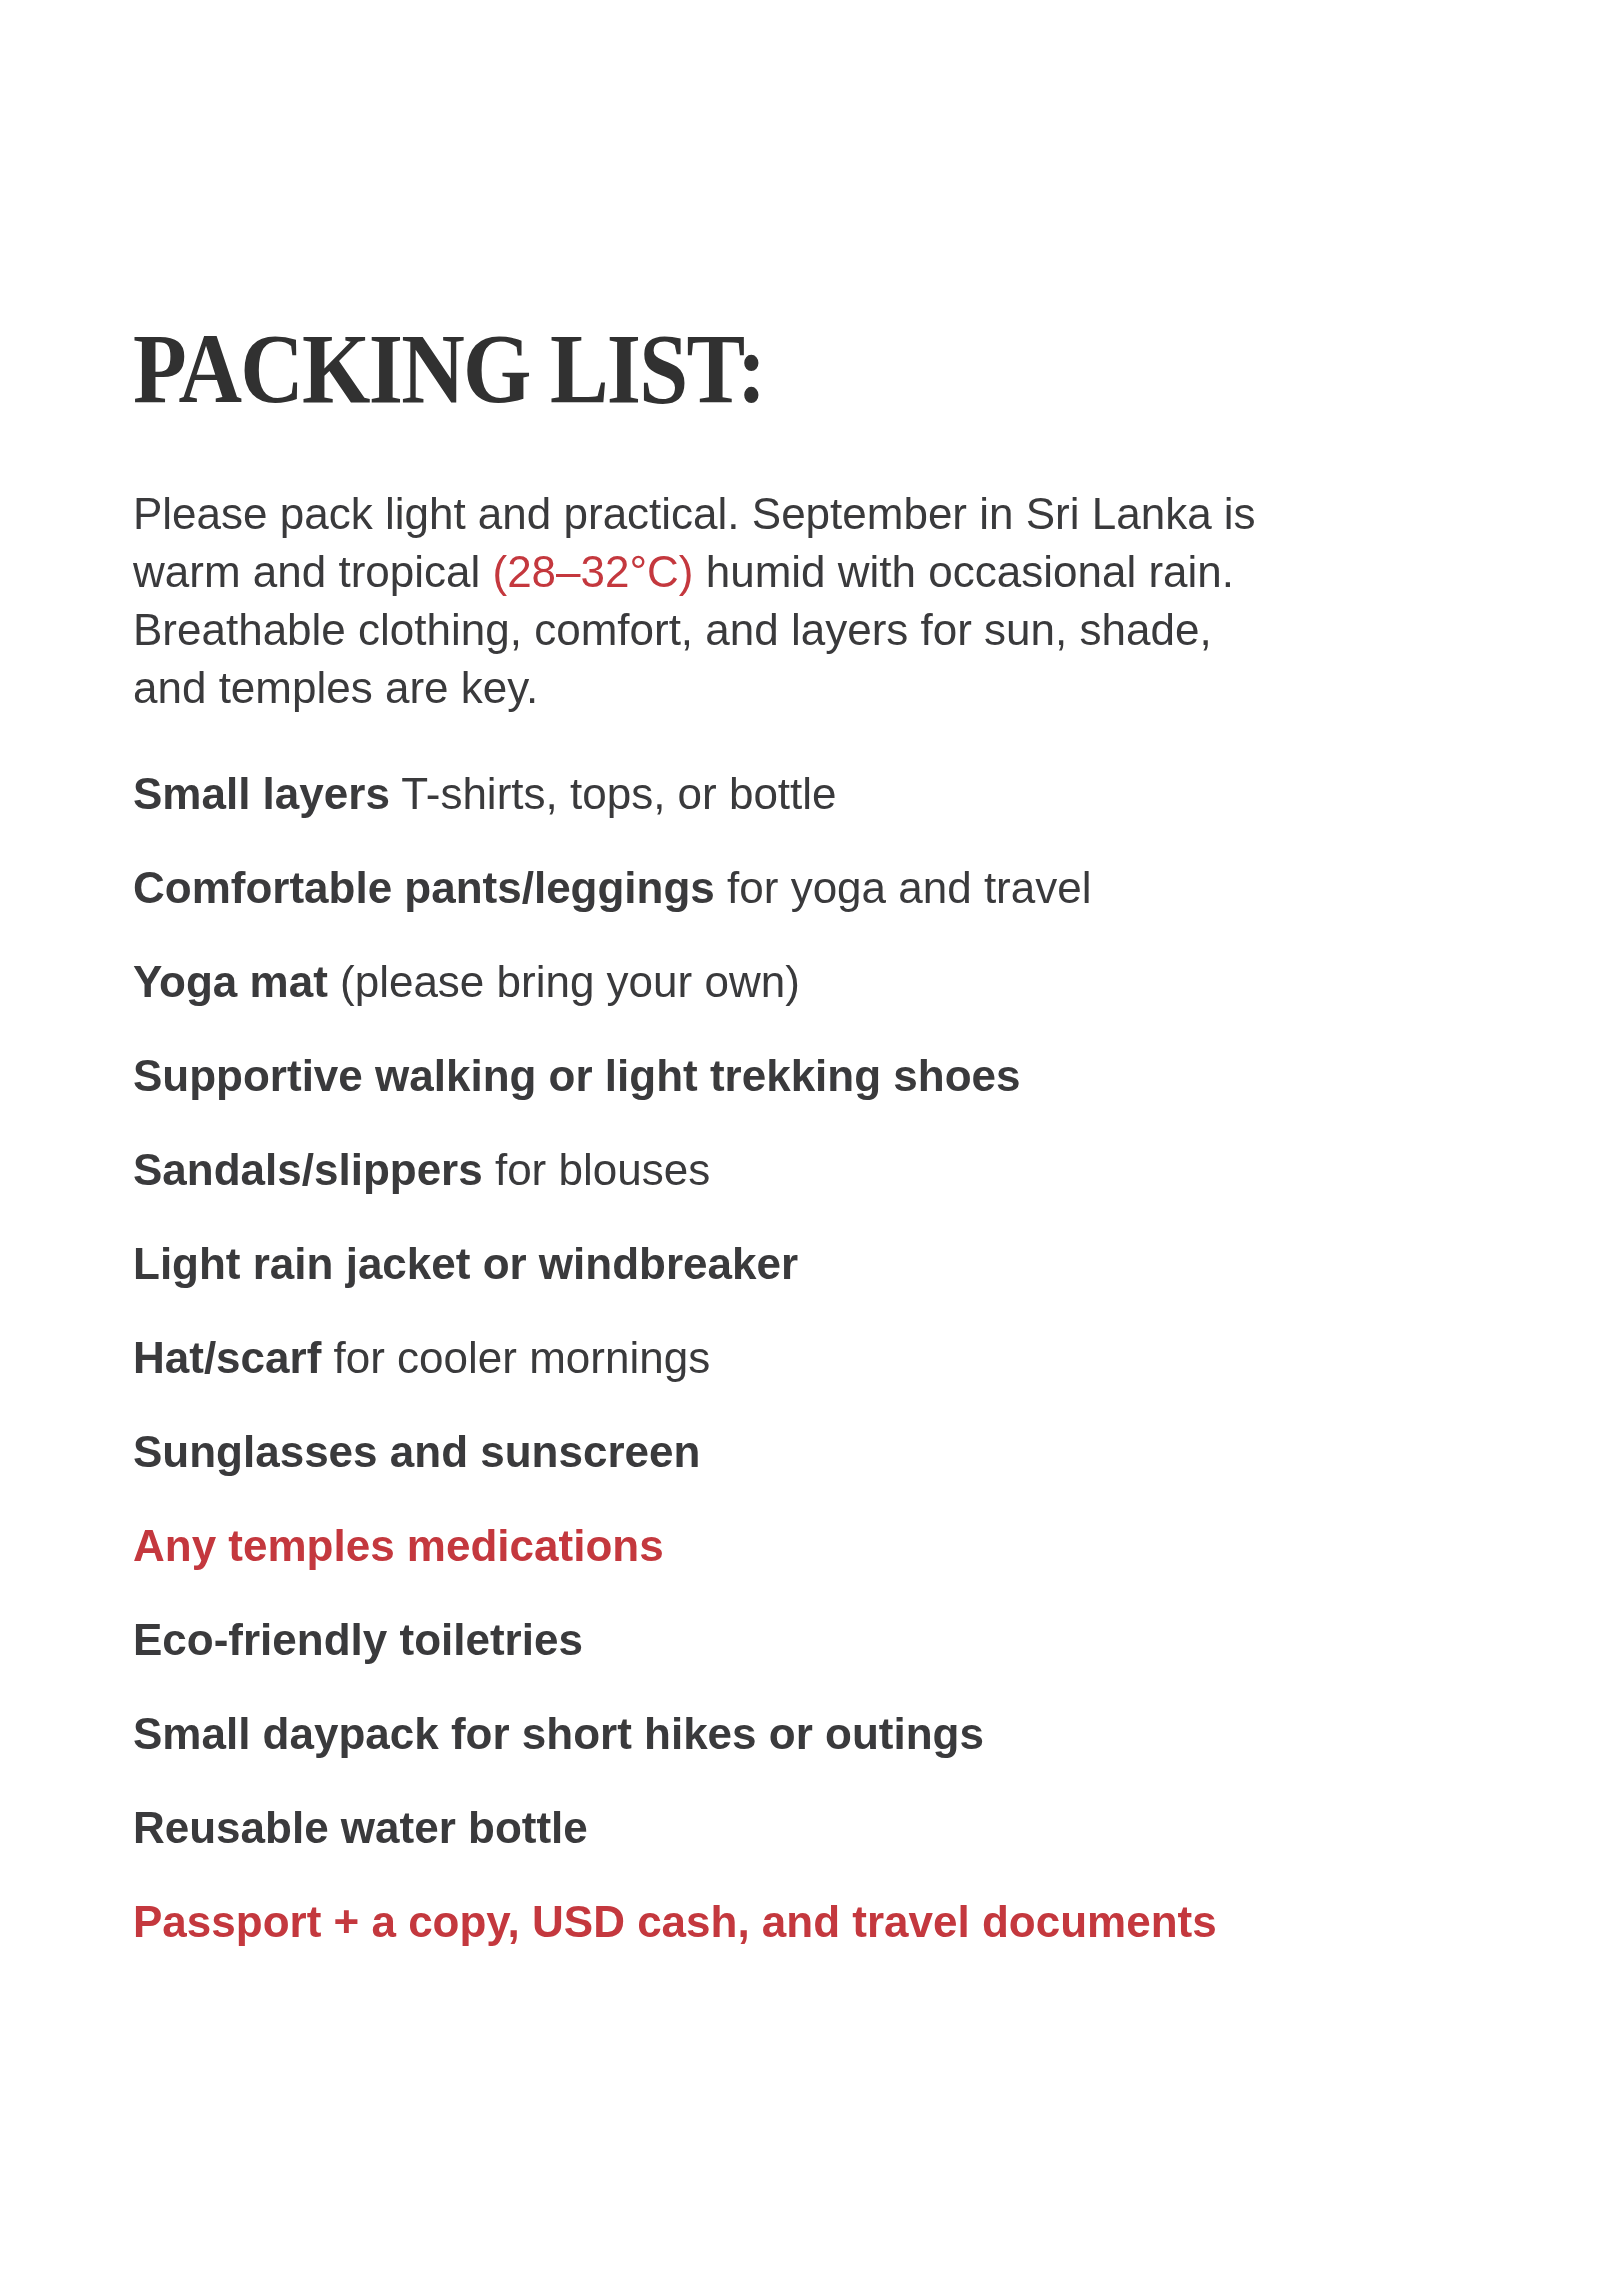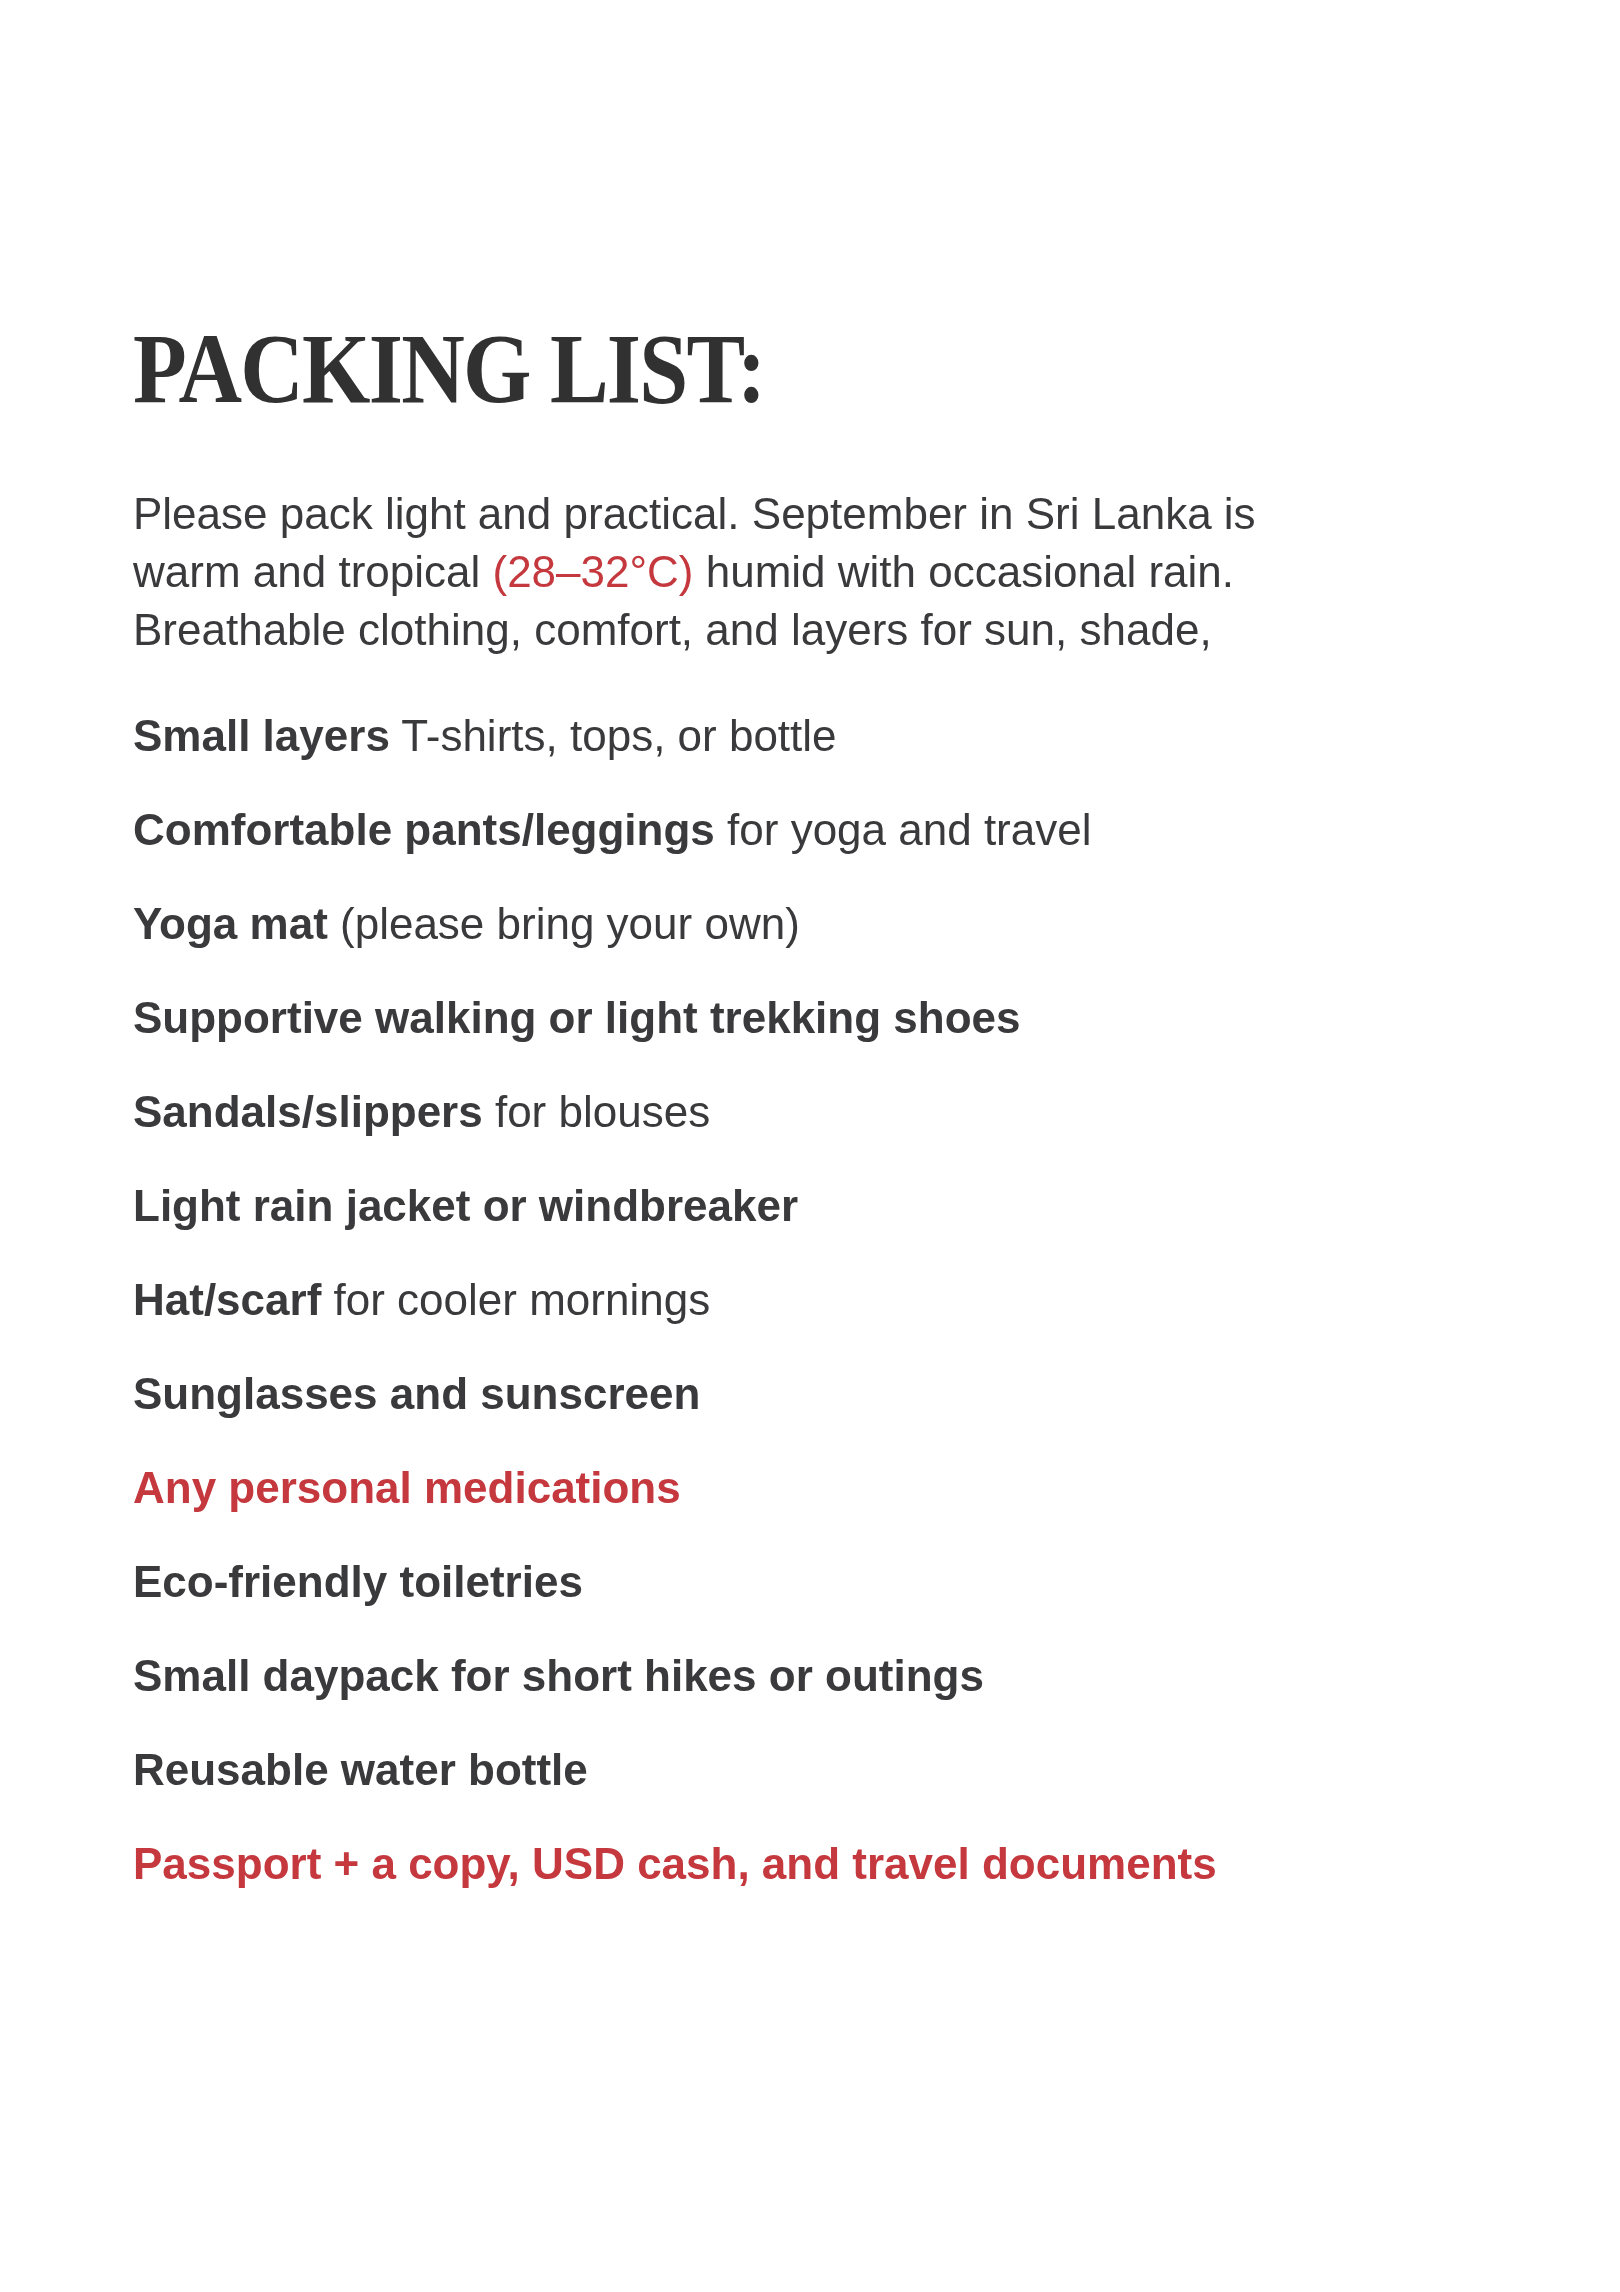--- a/index.html
+++ b/index.html
@@ -53,32 +53,33 @@
 <body>
 
 <div class="page">
   <div class="content">
     <h1 class="doc-title">PACKING LIST:</h1>
 
     <div class="intro">
         <div class="intro-line"><span class="seg">Please pack light and practical. September in Sri Lanka is</span></div>
         <div class="intro-line"><span class="seg">warm and tropical </span><span class="seg-red">(28–32°C)</span><span class="seg"> humid with occasional rain.</span></div>
         <div class="intro-line"><span class="seg">Breathable clothing, comfort, and layers for sun, shade,</span></div>
+        <div class="intro-line"><span class="seg">and temples are key.</span></div>
       </div>
 
     <div class="packing-list">
         <p class="packing-item"><span class="lead">Small layers</span><span class="rest"> T-shirts, tops, or bottle</span></p>
         <p class="packing-item"><span class="lead">Comfortable pants/leggings</span><span class="rest"> for yoga and travel</span></p>
         <p class="packing-item"><span class="lead">Yoga mat</span><span class="rest"> (please bring your own)</span></p>
         <p class="packing-item"><span class="lead">Supportive walking or light trekking shoes</span></p>
         <p class="packing-item"><span class="lead">Sandals/slippers</span><span class="rest"> for blouses</span></p>
         <p class="packing-item"><span class="lead">Light rain jacket or windbreaker</span></p>
         <p class="packing-item"><span class="lead">Hat/scarf</span><span class="rest"> for cooler mornings</span></p>
         <p class="packing-item"><span class="lead">Sunglasses and sunscreen</span></p>
-        <p class="packing-item red"><span class="lead">Any personal medications</span></p>
+        <p class="packing-item red"><span class="lead">Any temples medications</span></p>
         <p class="packing-item"><span class="lead">Eco-friendly toiletries</span></p>
         <p class="packing-item"><span class="lead">Small daypack for short hikes or outings</span></p>
         <p class="packing-item"><span class="lead">Reusable water bottle</span></p>
         <p class="packing-item red"><span class="lead">Passport + a copy, USD cash, and travel documents</span></p>
       </div>
   </div>
 </div>
 
 
 </body></html>

